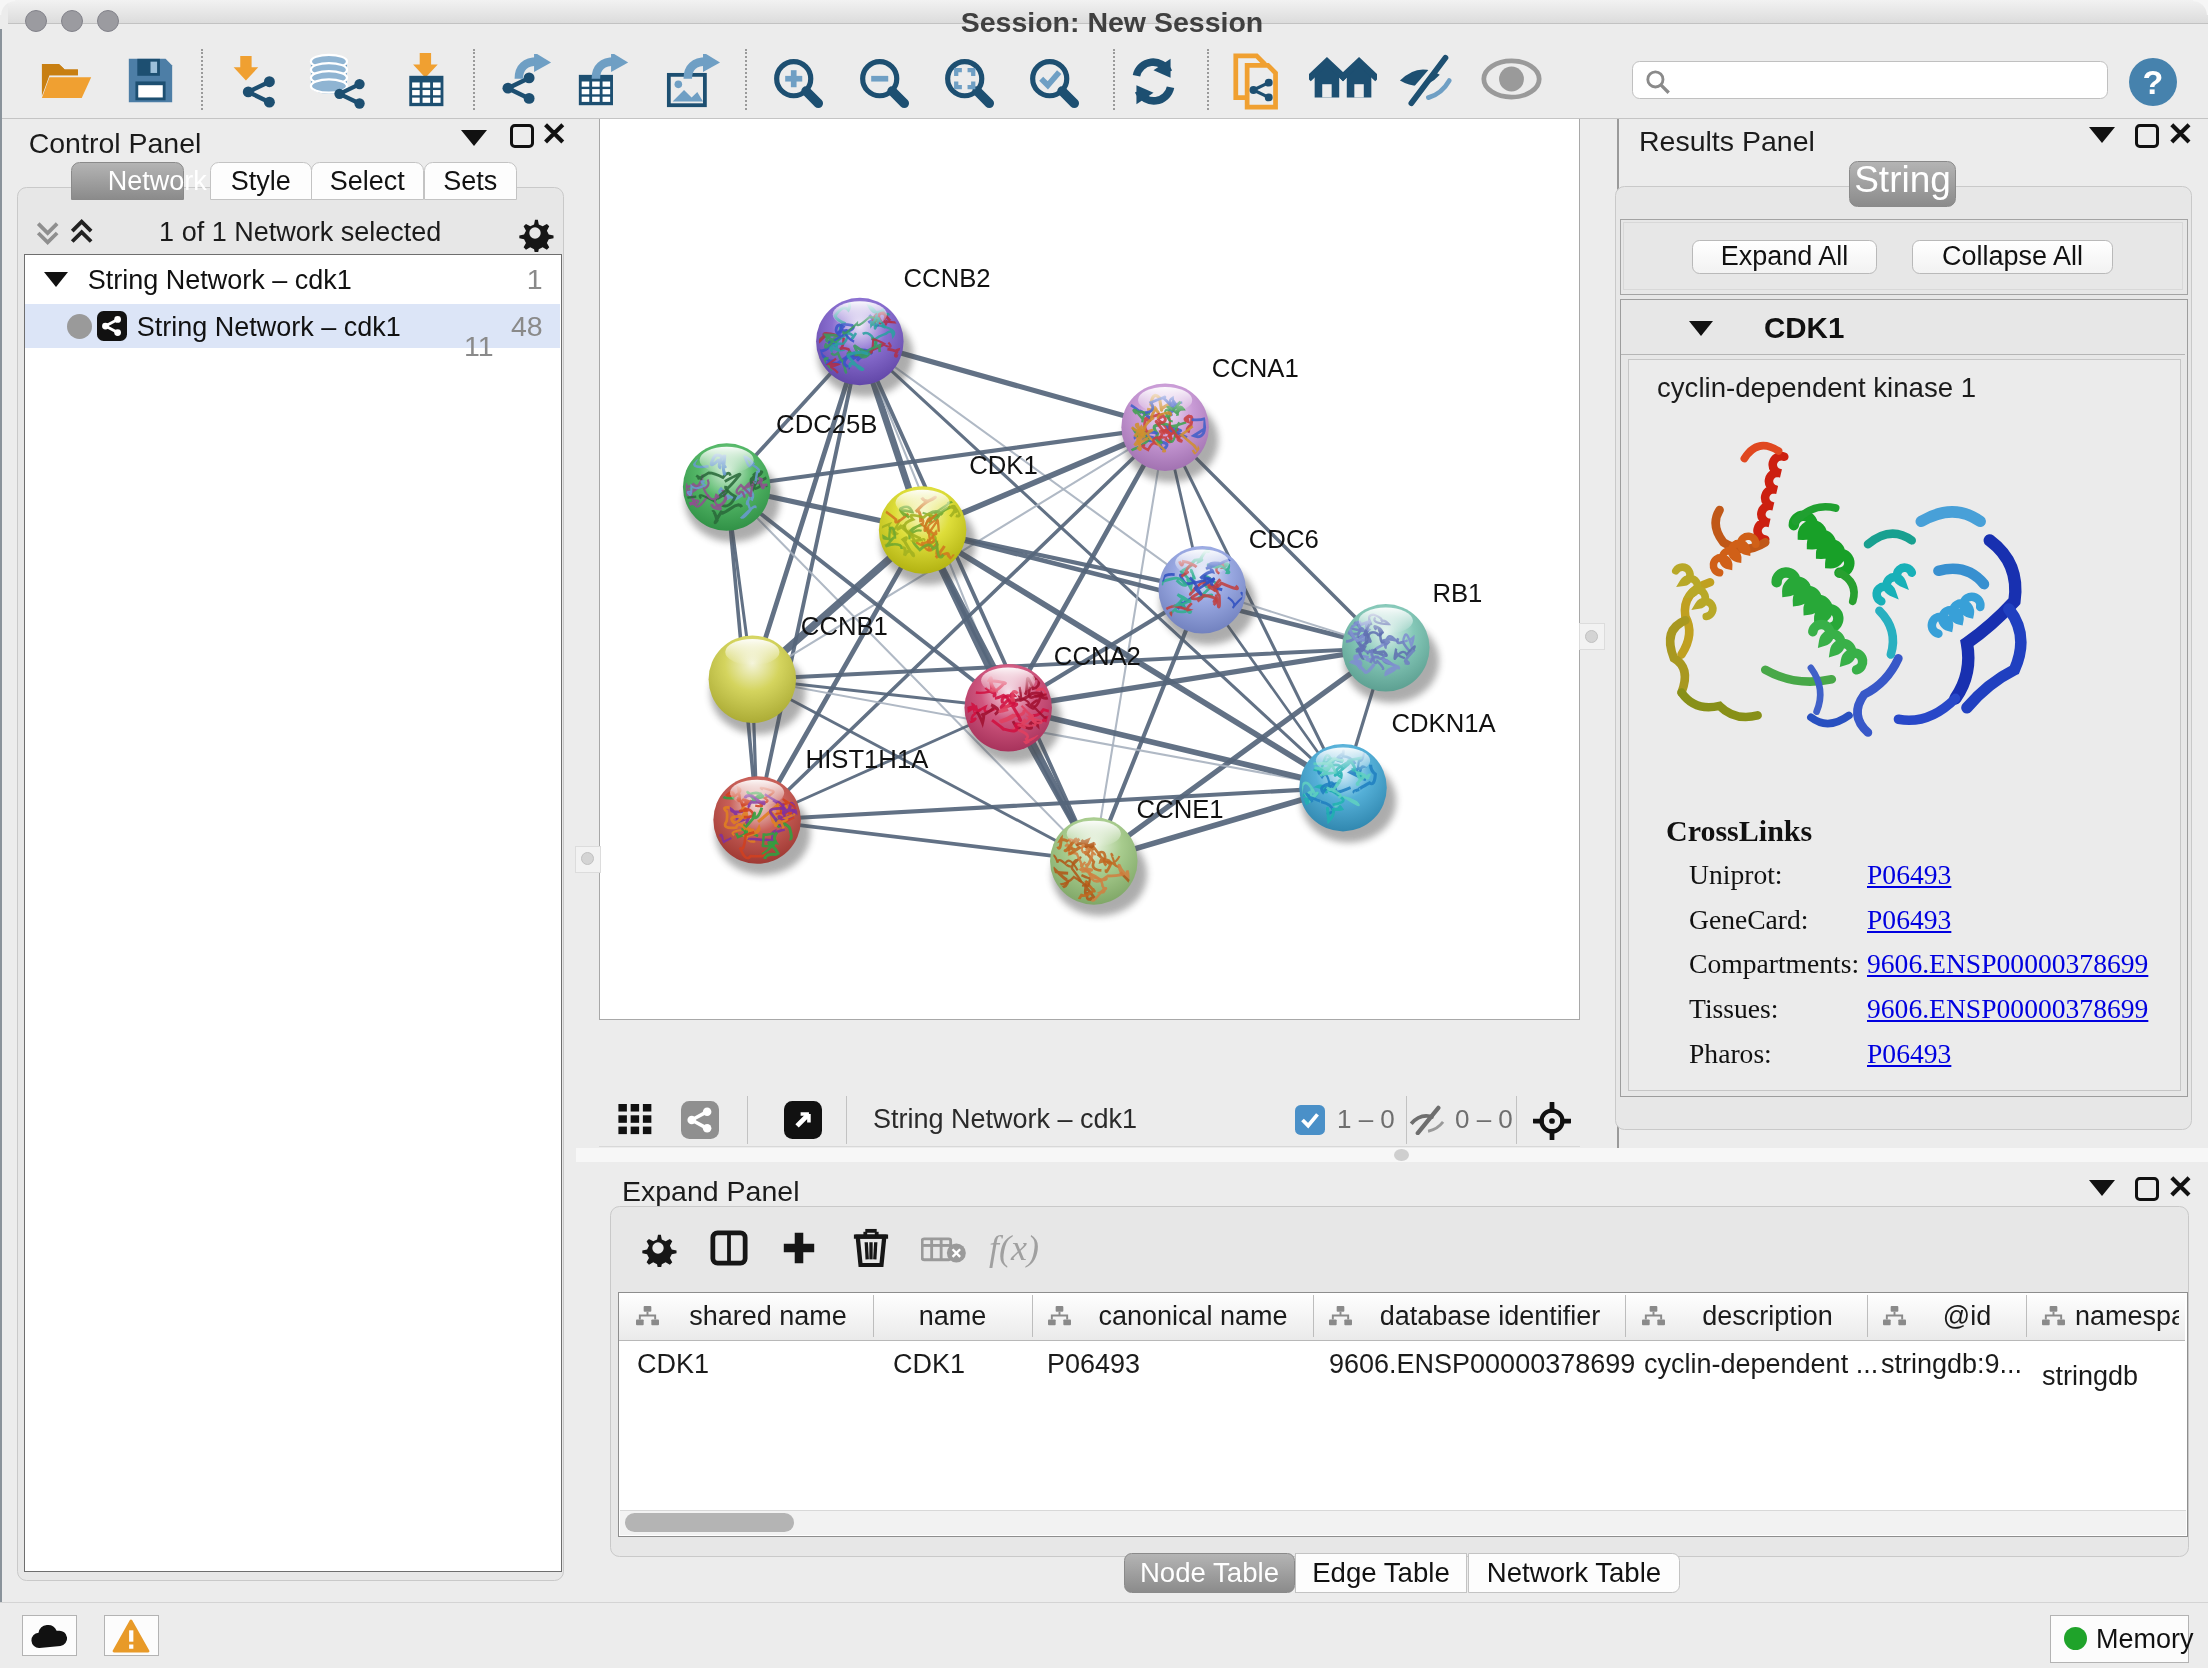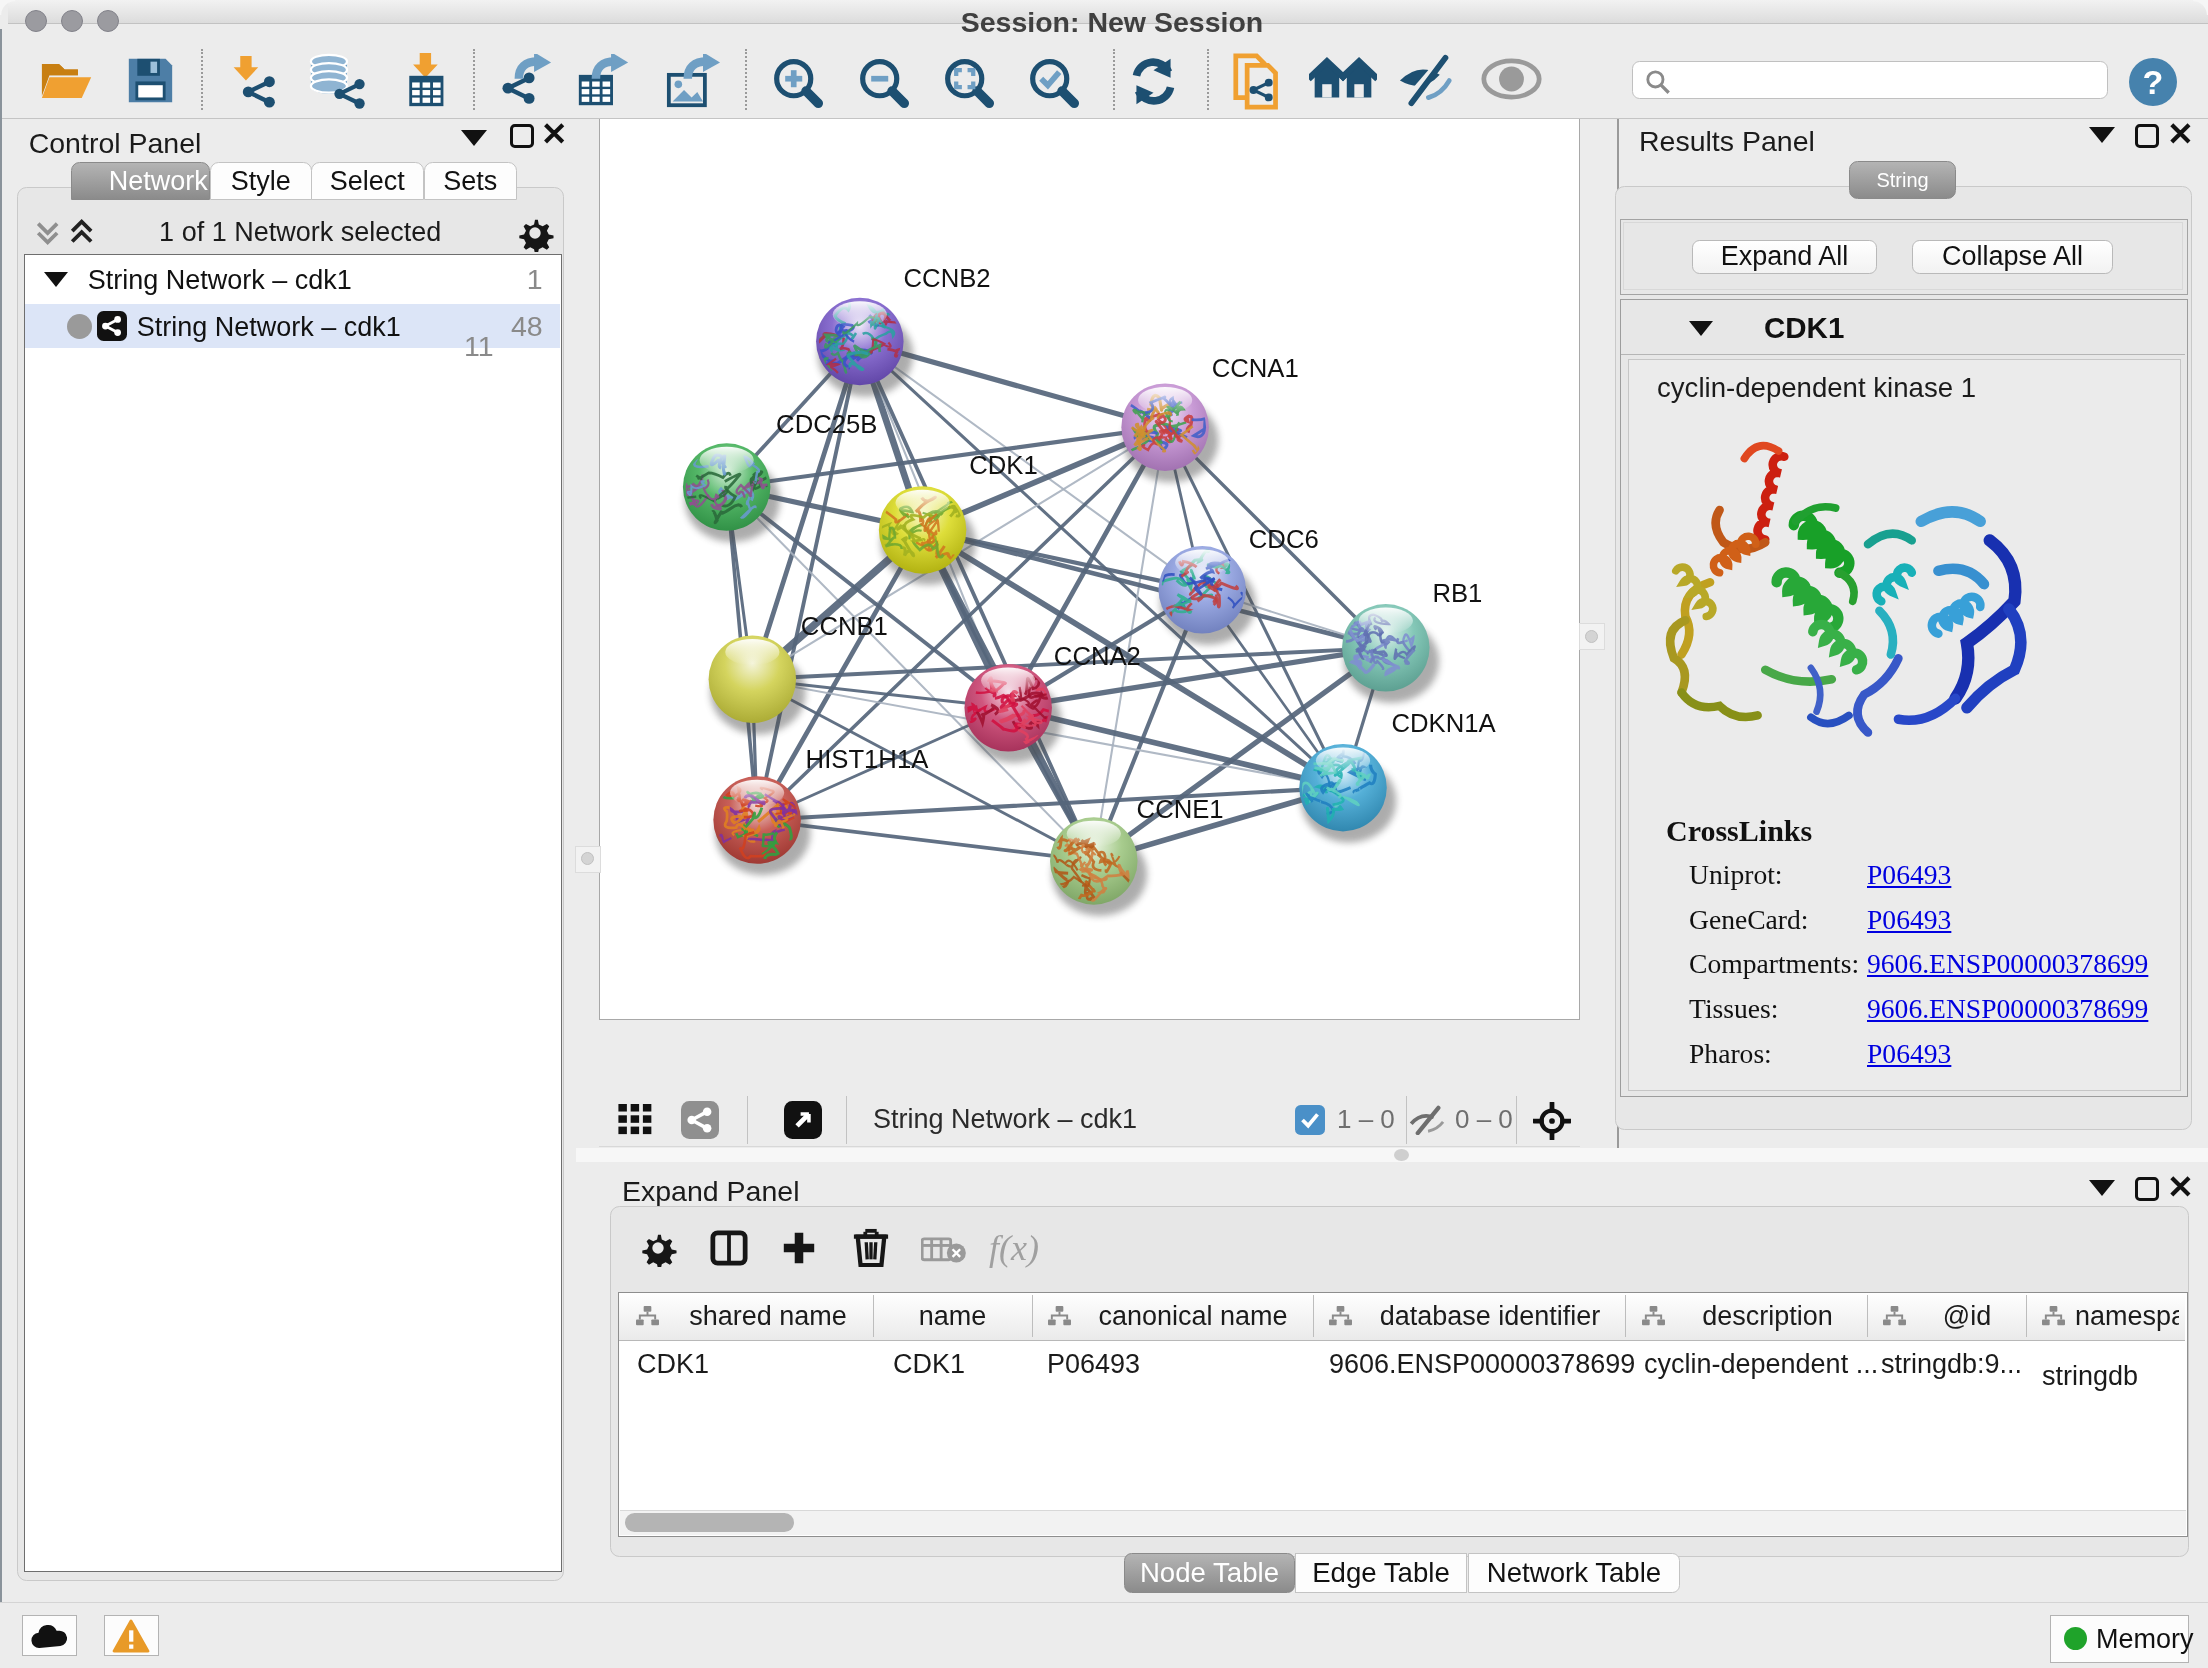--- a/index.html
+++ b/index.html
@@ -172,21 +172,21 @@
 </div>
 
 <div class="abs" id="leftstrip"></div>
 
 <div class="abs" style="left:5.7px;top:119px;width:571px;height:1483px;background:#ececec;">
   <div class="abs ptitle" style="left:23px;top:7.6px;">Control Panel</div>
   <div class="abs pbtn-tri" style="left:455px;top:10.5px;"></div>
   <div class="abs pbtn-sq" style="left:504px;top:4.8px;"></div>
   <div class="abs pbtn-x" style="left:535px;top:2.9px;">✕</div>
   <div class="innerpanel" style="left:11.4px;top:68px;width:547px;height:1394px;"></div>
-  <div class="tab tabsel" style="left:65px;top:43px;width:139px;padding-left:36px;">Network</div>
+  <div class="tab tabsel" style="left:65px;top:43px;width:113px;padding-left:36px;">Network</div>
   <div class="tab" style="left:204px;top:43px;width:102px;">Style</div>
   <div class="tab" style="left:305px;top:43px;width:113px;">Select</div>
   <div class="tab" style="left:418px;top:43px;width:93px;">Sets</div>
 
   <svg class="abs" style="left:28.5px;top:97px" width="67" height="34" viewBox="0 0 70 36">
     <path d="M4 8 L14 18 L24 8 M4 18 L14 28 L24 18" fill="none" stroke="#8f8f8f" stroke-width="4"></path>
     <path d="M40 16 L50 6 L60 16 M40 27 L50 17 L60 27" fill="none" stroke="#222" stroke-width="4"></path>
   </svg>
   <div class="abs" style="left:114px;top:98px;width:361px;text-align:center;font-size:27px;color:#1b1b1b;">1 of 1 Network selected</div>
   <svg class="abs" style="left:510px;top:95px" width="38" height="38" viewBox="0 0 40 40">
@@ -751,21 +751,21 @@
 <div class="abs" style="left:581px;top:852px;width:13.3px;height:13.3px;border-radius:50%;background:#d4d4d4;border:1px solid #c0c0c0;"></div>
 <div class="abs" style="left:1579px;top:623px;width:26px;height:27px;background:#f2f2f2;border:1px solid #dcdcdc;"></div>
 <div class="abs" style="left:1585px;top:630px;width:13.3px;height:13.3px;border-radius:50%;background:#d4d4d4;border:1px solid #c0c0c0;"></div>
 
 <div class="abs" style="left:1617px;top:119px;width:1.9px;height:1029px;background:#9a9a9a;"></div>
 <div class="abs ptitle" style="left:1639px;top:125px;">Results Panel</div>
 <div class="abs pbtn-tri" style="left:2089px;top:127px;"></div>
 <div class="abs pbtn-sq" style="left:2135px;top:124px;"></div>
 <div class="abs pbtn-x" style="left:2167px;top:122px;">✕</div>
 <div class="innerpanel" style="left:1615px;top:186px;width:577px;height:944px;"></div>
-<div class="abs" style="left:1849px;top:161px;width:107px;height:38px;background:linear-gradient(#b4b4b4,#8b8b8b);border:1px solid #8a8a8a;border-radius:8.6px;color:#fff;font-size:20px;text-align:center;line-height:36px;">String</div>
+<div class="abs" style="left:1849px;top:161px;width:107px;height:46px;background:linear-gradient(#b4b4b4,#8b8b8b);border:1px solid #8a8a8a;border-radius:8.6px;color:#fff;font-size:37px;text-align:center;line-height:36px;">String</div>
 
 <div class="abs" style="left:1620px;top:219px;width:568px;height:76px;border:1.9px solid #a3a3a3;">
   <div class="abs" style="left:1.9px;top:1.9px;width:560px;height:68px;border:1.4px solid #d8d8d8;background:#e7e7e7;"></div>
 </div>
 <div class="btn" style="left:1692px;top:240px;width:185px;height:34px;line-height:31px;">Expand All</div>
 <div class="btn" style="left:1912px;top:240px;width:201px;height:34px;line-height:31px;">Collapse All</div>
 
 <div class="abs" style="left:1620px;top:299px;width:568px;height:798px;border:1.9px solid #9d9d9d;background:#e7e7e7;">
   <div class="abs" style="left:68px;top:21px;width:0;height:0;border-left:12.4px solid transparent;border-right:12.4px solid transparent;border-top:15px solid #111;"></div>
   <div class="abs" style="left:143px;top:11.4px;font-size:29.5px;font-weight:bold;color:#111;">CDK1</div>

